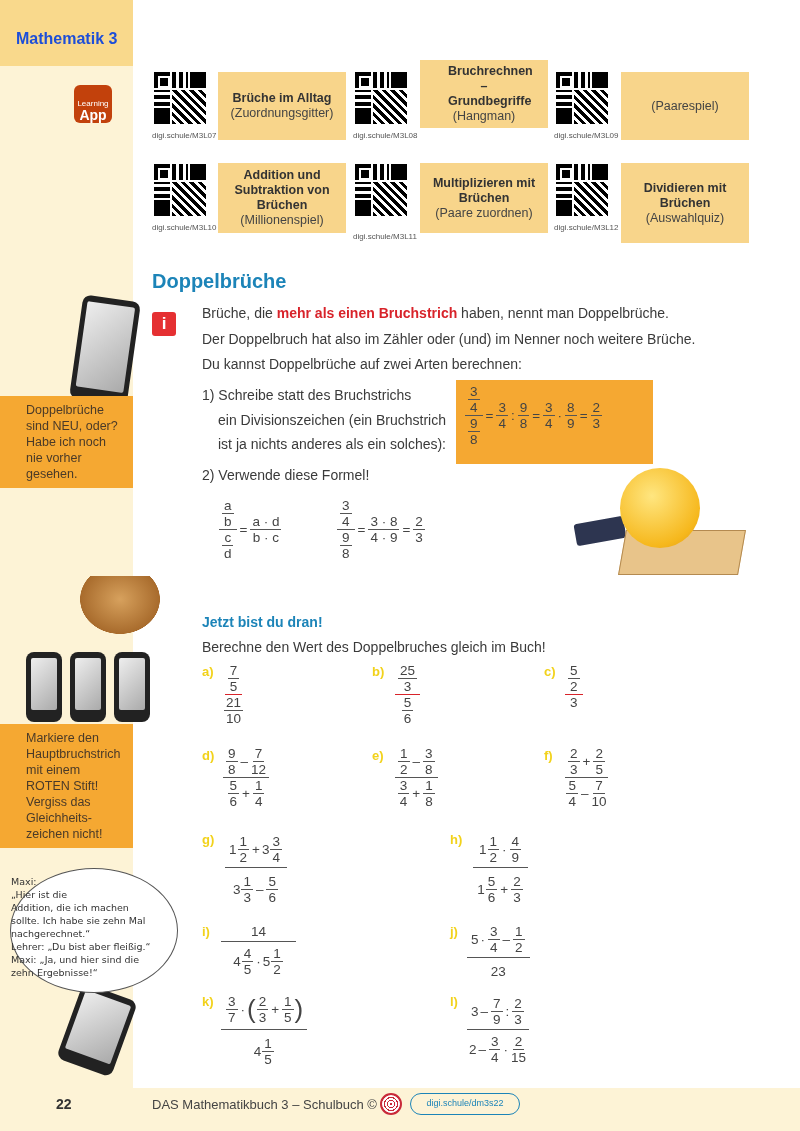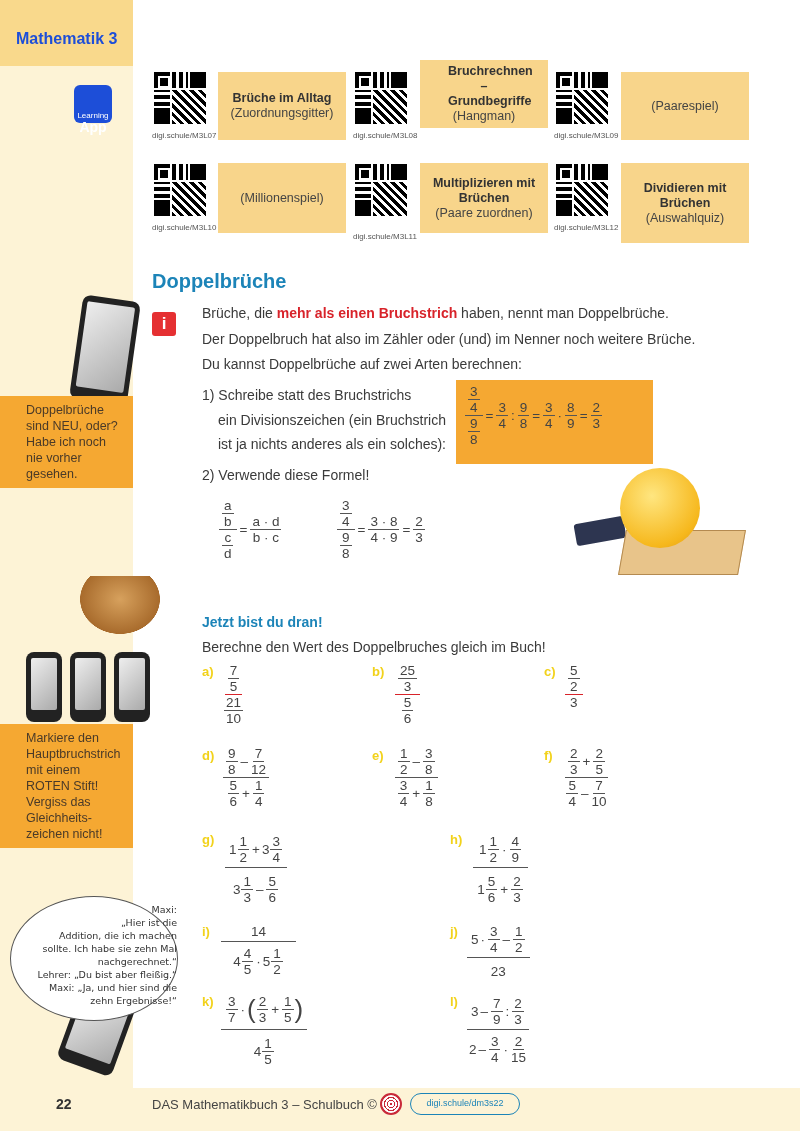--- a/index.html
+++ b/index.html
@@ -3,21 +3,21 @@
 <meta charset="utf-8">
 <style>
 *{box-sizing:border-box;margin:0;padding:0}
 html,body{width:800px;height:1131px;background:#fff;overflow:hidden}
 body{position:relative;font-family:"Liberation Sans","DejaVu Sans",sans-serif;color:#3a3a3a}
 .sidebar{position:absolute;left:0;top:0;width:133px;height:1131px;background:#fdf3d6}
 .sb-head{position:absolute;left:0;top:0;width:133px;height:66px;background:#f9d98c}
 .sb-title{position:absolute;left:16px;top:30px;font-weight:bold;font-size:16px;color:#1d4ed8}
 .footer{position:absolute;left:0;top:1088px;width:800px;height:43px;background:#fdf3d6}
 .abs{position:absolute}
-.la{position:absolute;left:74px;top:85px;width:38px;height:38px;background:#1d4ed8;border-radius:6px;color:#fff;text-align:center;font-size:8px;line-height:10px;padding-top:26px}
+.la{position:absolute;left:74px;top:85px;width:38px;height:38px;background:#c2410c;border-radius:6px;color:#fff;text-align:center;font-size:8px;line-height:10px;padding-top:14px}
 .la b{display:block;font-size:14px;line-height:13px}
 .qr{position:absolute;width:52px;height:52px;background:
  linear-gradient(#000,#000) 0 0/16px 16px no-repeat,
  linear-gradient(#000,#000) 36px 0/16px 16px no-repeat,
  linear-gradient(#000,#000) 0 36px/16px 16px no-repeat,
  repeating-linear-gradient(45deg,#000 0 3px,#fff 3px 6px) 18px 18px/34px 34px no-repeat,
  repeating-linear-gradient(90deg,#000 0 4px,#fff 4px 7px) 18px 0/16px 16px no-repeat,
  repeating-linear-gradient(0deg,#000 0 4px,#fff 4px 7px) 0 18px/16px 16px no-repeat;}
 .qr::before,.qr::after{content:"";position:absolute;width:8px;height:8px;border:2px solid #fff;left:4px;top:4px}
 .qrlab{position:absolute;font-size:8px;color:#555;white-space:nowrap}
@@ -31,21 +31,21 @@
 .obox{position:absolute;left:456px;top:380px;width:197px;height:84px;background:#f5a832}
 .fr{display:inline-flex;flex-direction:column;align-items:center;vertical-align:middle;line-height:15px;margin:0 1px}
 .fr>span:first-child{border-bottom:1px solid #555;padding:0 2px}
 .fr.main>span:first-child{border-bottom:1.5px solid #555}
 .fr.red>span:first-child{border-bottom:1.5px solid #d8232a}
 .math{font-size:13.5px;color:#444;white-space:nowrap;display:flex;align-items:center}
 .op{margin:0 2px}
 .ex{position:absolute;font-weight:bold;color:#f2d21b;font-size:13px}
 .note{position:absolute;left:0;width:133px;background:#f5a832;color:#4a3a28;font-size:12.5px;line-height:16px;padding:6px 0 6px 26px}
 h2.jetzt{position:absolute;left:202px;top:614px;font-size:14px;color:#1c84b8;font-weight:bold}
-.bubble{position:absolute;left:10px;top:896px;width:168px;height:125px;border:1.3px solid #555;border-radius:50%;background:#fff;font-family:"DejaVu Sans",sans-serif;font-size:9.5px;line-height:13px;text-align:right;padding-top:6px;color:#333}
+.bubble{position:absolute;left:10px;top:868px;width:168px;height:125px;border:1.3px solid #555;border-radius:50%;background:#fff;font-family:"DejaVu Sans",sans-serif;font-size:9.5px;line-height:13px;text-align:left;padding-top:6px;color:#333}
 .pagenum{position:absolute;left:56px;top:1096px;font-weight:bold;font-size:14px;color:#333}
 .ftxt{position:absolute;left:152px;top:1097px;font-size:13px;color:#444}
 .logo{position:absolute;left:380px;top:1093px;width:22px;height:22px;border-radius:50%;border:2px solid #c92a3a;background:repeating-radial-gradient(circle,#c92a3a 0 1px,#fff 1px 3px)}
 .pill{position:absolute;left:410px;top:1093px;width:110px;height:22px;border:1.5px solid #1c84b8;border-radius:11px;font-size:9px;color:#1c84b8;text-align:center;line-height:19px}
 .phone{position:absolute;background:#222;border-radius:8px}
 .phone .scr{position:absolute;left:5px;top:6px;right:5px;bottom:12px;background:linear-gradient(135deg,#eee,#aaa);border-radius:2px}
 .emoji{position:absolute;left:620px;top:468px;width:80px;height:80px;border-radius:50%;background:radial-gradient(circle at 40% 35%,#ffe680,#f6b81d 70%,#e09810)}
 .remote{position:absolute;left:575px;top:520px;width:50px;height:22px;background:#2d3550;border-radius:3px;transform:rotate(-10deg)}
 .pbox{position:absolute;left:622px;top:530px;width:120px;height:45px;background:#e8c48a;border:1px solid #b48a50;transform:skewX(-10deg)}
 .dog{position:absolute;left:80px;top:576px;width:80px;height:58px;background:radial-gradient(ellipse at 50% 40%,#d7a15d,#a86b2c 70%,transparent 71%)}
@@ -75,20 +75,21 @@
 
 <div class="qr" style="left:556px;top:72px"></div>
 <div class="qrlab" style="left:554px;top:131px">digi.schule/M3L09</div>
 <div class="app" style="left:621px;top:72px;height:68px;padding:0 8px">
     <span class="s">(Paarespiel)</span>
   </div>
 
 <div class="qr" style="left:154px;top:164px"></div>
 <div class="qrlab" style="left:152px;top:223px">digi.schule/M3L10</div>
 <div class="app" style="left:218px;top:163px;height:70px;padding:0 10px">
+    <span class="t">Addition und Subtraktion von Brüchen</span>
     <span class="s">(Millionenspiel)</span>
   </div>
 
 <div class="qr" style="left:355px;top:164px"></div>
 <div class="qrlab" style="left:353px;top:232px">digi.schule/M3L11</div>
 <div class="app" style="left:420px;top:163px;height:70px;padding:0 6px">
     <span class="t">Multiplizieren mit Brüchen</span>
     <span class="s">(Paare zuordnen)</span>
   </div>
 

